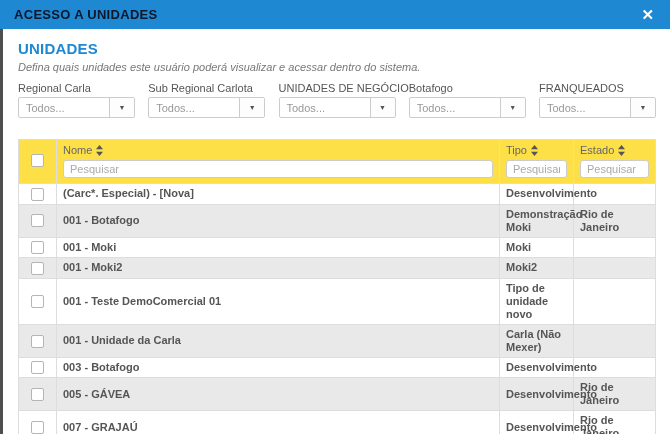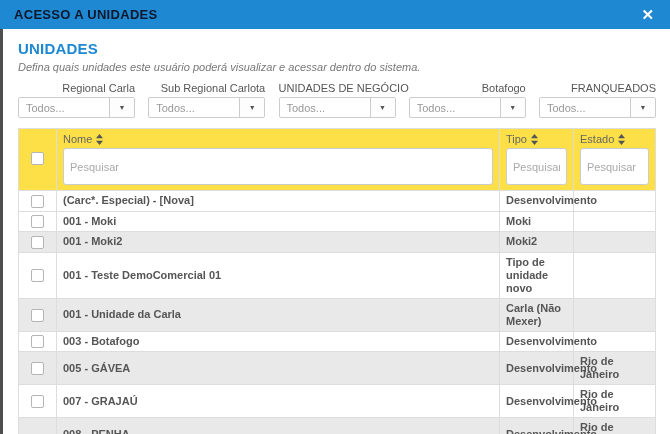--- a/index.html
+++ b/index.html
@@ -13,37 +13,37 @@
               justify-content:space-between; padding:0 16px 0 14px; }
   .titlebar .title { color:#0f172a; font-size:13px; font-weight:bold; letter-spacing:.3px; }
   .titlebar .close { color:#fff; font-size:15px; font-weight:bold; cursor:pointer; line-height:1; }
 
   
   .content { padding:9px 14px 0 18px; }
   .page-title { color:#1e88d2; font-size:15px; font-weight:bold; letter-spacing:.2px; margin:2px 0 4px; }
   .subtitle { color:#777; font-size:11px; font-style:italic; margin-bottom:9px; }
 
   
-  .filters { display:flex; justify-content:space-between; margin-bottom:10px;text-align:right; }
+  .filters { display:flex; justify-content:space-between; margin-bottom:21px; }
   .filter { width:117px; }
   .filter-label { font-size:11px; color:#555; margin-bottom:3px; white-space:nowrap; }
   .select { display:flex; align-items:stretch; height:21px; background:#fff;
             border:1px solid #ccc; border-radius:2px; overflow:hidden; cursor:pointer; }
   .select-value { flex:1; font-size:11px; color:#999; padding:0 7px; display:flex; align-items:center;
                   white-space:nowrap; overflow:hidden; }
   .select-arrow { width:25px; border-left:1px solid #ccc; display:flex; align-items:center;
                   justify-content:center; font-size:7px; color:#555; background:#fdfdfd; }
 
   
   table { width:638px; border-collapse:collapse; border:1px solid #c9c9c9; table-layout:fixed; }
   col.c-check { width:38px; } col.c-tipo { width:74px; } col.c-estado { width:82px; }
   th, td { border:1px solid #ddd; font-weight:normal; text-align:left; vertical-align:middle; }
   thead th { background:#fde047; padding:2px 6px 5px; }
   .th-label { display:flex; align-items:center; gap:4px; font-size:11px; color:#666; padding:2px 0 3px; }
-  .search { width:100%; height:37px; border:1px solid #ccc; border-radius:3px; font-size:11px;
+  .search { width:100%; height:18px; border:1px solid #ccc; border-radius:3px; font-size:11px;
             color:#555; padding:0 6px; font-family:"Liberation Sans", sans-serif; outline:none; }
   .search::placeholder { color:#aaa; }
   td { font-size:11px; color:#555; padding:3px 6px; line-height:13px; height:18px;font-weight:bold; }
   tr.alt td { background:#e9e9e9; }
   .cell-check { text-align:center; }
   .checkbox { display:inline-block; width:13px; height:13px; border:1px solid #b5b5b5;
               border-radius:2px; background:#fff; vertical-align:middle; cursor:pointer; }
   .sort-icon { flex:0 0 auto; }
 </style>
 </head>
@@ -143,20 +143,26 @@
           </th>
         </tr>
       </thead>
       <tbody>
         <tr>
           <td class="cell-check"><span class="checkbox"></span></td>
           <td>(Carc*. Especial) - [Nova]</td>
           <td>Desenvolvimento</td>
           <td></td>
         </tr>
+        <tr class="alt">
+          <td class="cell-check"><span class="checkbox"></span></td>
+          <td>001 - Botafogo</td>
+          <td>Demonstração Moki</td>
+          <td>Rio de Janeiro</td>
+        </tr>
         <tr>
           <td class="cell-check"><span class="checkbox"></span></td>
           <td>001 - Moki</td>
           <td>Moki</td>
           <td></td>
         </tr>
         <tr class="alt">
           <td class="cell-check"><span class="checkbox"></span></td>
           <td>001 - Moki2</td>
           <td>Moki2</td>

